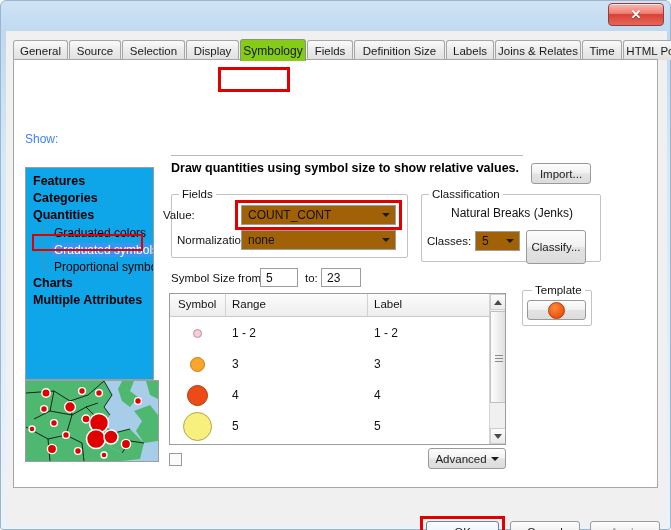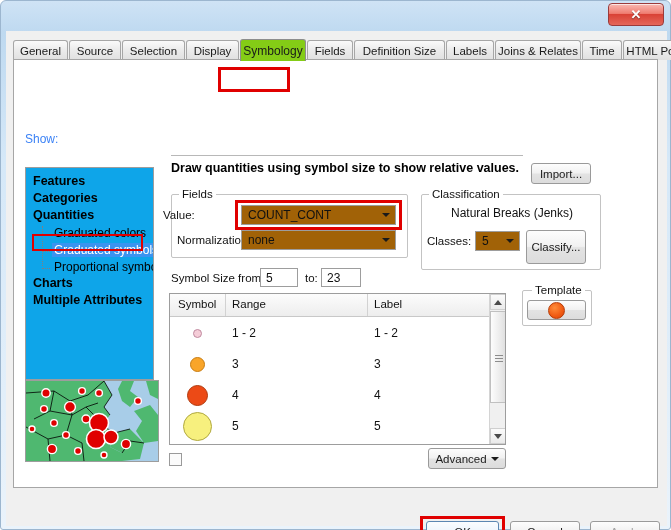--- a/index.html
+++ b/index.html
@@ -137,21 +137,21 @@
   
   .group{
     position:absolute;box-sizing:border-box;
     border:1px solid #c3c3c3;border-radius:2px;
   }
   .group-title{
     position:absolute;background:#ffffff;padding:0 3px;font-size:11.5px;color:#111;
     top:-7px;left:7px;white-space:nowrap;
   }
   #fields-group{left:157px;top:134px;width:237px;height:64px;}
-  #class-group{left:407px;top:134px;width:180px;height:76px;}
+  #class-group{left:407px;top:134px;width:180px;height:68px;}
   .fld-label{position:absolute;font-size:11.5px;color:#111;white-space:nowrap;}
   
   .combo{
     position:absolute;box-sizing:border-box;height:20px;
     background:#a16207;border:1px solid #9d9d9d;
     cursor:pointer;
   }
   .combo .val{
     position:absolute;left:6px;top:2px;font-size:12px;color:#111;white-space:nowrap;
   }

